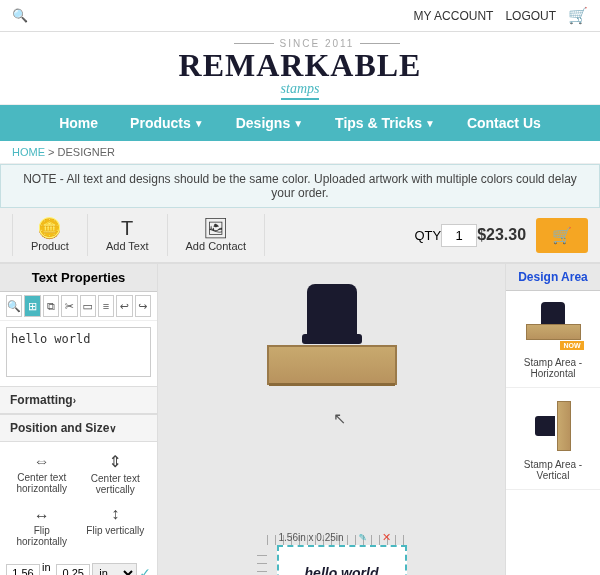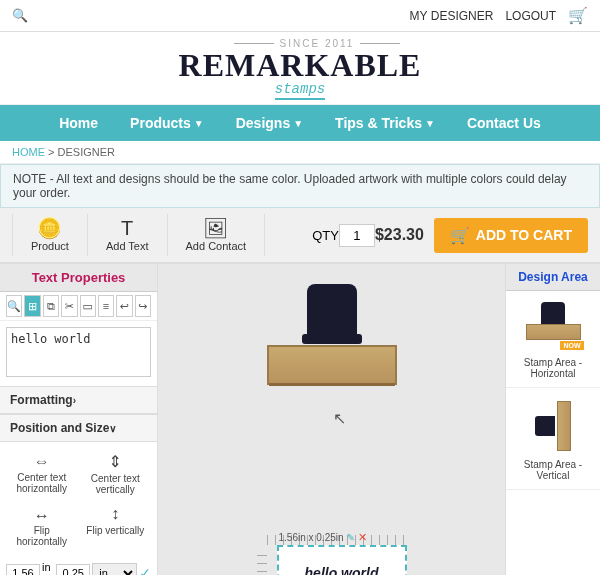--- a/index.html
+++ b/index.html
@@ -22,21 +22,21 @@
     
     .logo-area {
       background: #fff;
       text-align: center;
       padding: 6px 0 4px;
       border-bottom: 1px solid #eee;
     }
     .logo-since { font-size: 10px; color: #aaa; letter-spacing: 2px; display: flex; align-items: center; justify-content: center; gap: 6px; padding-left: 34px; }
     .logo-since::before, .logo-since::after { content: ''; display: inline-block; width: 40px; height: 1px; background: #aaa; }
     .logo-main { font-size: 32px; font-weight: 900; color: #1a1a2e; font-family: Georgia, serif; letter-spacing: 1px; line-height: 1; }
-    .logo-sub { font-size: 14px; color: #4ab8c1; font-style: italic; font-family: Liberation Mono, monospace; border-bottom: 2px solid #4ab8c1; display: inline-block; padding-bottom: 1px; }
+    .logo-sub { font-size: 14px; color: #4ab8c1; font-style: italic; font-family: Liberation Serif, serif; border-bottom: 2px solid #4ab8c1; display: inline-block; padding-bottom: 1px; }
 
     
     .nav {
       background: #4ab8c1;
       display: flex;
       justify-content: center;
       align-items: center;
       gap: 0;
       padding: 0;
     }
@@ -60,21 +60,21 @@
       font-size: 11px;
       color: #666;
       border-bottom: 1px solid #eee;
     }
     .breadcrumb a { color: #4ab8c1; text-decoration: none; }
 
     
     .note-bar {
       background: #eef6f7;
       border: 1px solid #c5dfe2;
-      text-align: left;
+      text-align: center;
       font-size: 12px;
       color: #444;
       padding: 7px 12px;
       margin: 0;
     }
 
     
     .tool-bar {
       background: #f0f0f0;
       display: flex;
@@ -130,21 +130,21 @@
       flex-direction: column;
       overflow-y: auto;
     }
     .panel-title {
       background: #e8e8e8;
       font-size: 13px;
       font-weight: bold;
       text-align: center;
       padding: 6px;
       border-bottom: 1px solid #ccc;
-      color: #be185d;
+      color: #000000;
     }
     .text-area-wrap { padding: 6px; }
     .text-input-area {
       width: 100%;
       height: 50px;
       border: 1px solid #ccc;
       resize: none;
       font-size: 12px;
       padding: 4px;
       color: #333;
@@ -330,21 +330,21 @@
     }
     .design-preview-label {
       position: absolute;
       top: -16px;
       left: 0;
       font-size: 10px;
       color: #555;
       white-space: nowrap;
       display: flex;
       align-items: center;
-      gap: 3px;
+      gap: 15px;
     }
 
     
     .right-panel {
       width: 95px;
       background: #fff;
       border-left: 1px solid #ddd;
       display: flex;
       flex-direction: column;
       align-items: center;
@@ -413,21 +413,21 @@
     }
   </style>
 </head>
 <body>
 
 <div class="top-bar">
   <div class="top-bar-left">
     <span>🔍</span>
   </div>
   <div class="top-bar-right">
-    <a>MY DESIGNER</a>
+    <a>MY ACCOUNT</a>
     <a>LOGOUT</a>
     <span class="cart-icon">🛒</span>
   </div>
 </div>
 
 <div class="logo-area">
   <div class="logo-since">SINCE 2011</div>
   <div class="logo-main">REMARKABLE</div>
   <div><span class="logo-sub">stamps</span></div>
 </div>
@@ -473,21 +473,20 @@
     <span>Add Contact</span>
   </div>
   <div class="tool-spacer"></div>
   <div class="qty-area">
     <span>QTY</span>
     <input class="qty-input" type="text" value="1" style="">
   </div>
   <span class="price">$23.30</span>
   <button class="add-to-cart-btn">
     <span class="cart-btn-icon">🛒</span>
-    <span>ADD TO CART</span>
   </button>
 </div>
 
 <div class="main-content">
 
   <div class="left-panel">
     <div class="panel-title">Text Properties</div>
 
     <div class="panel-toolbar">
       <div class="panel-tool-btn">🔍</div>

